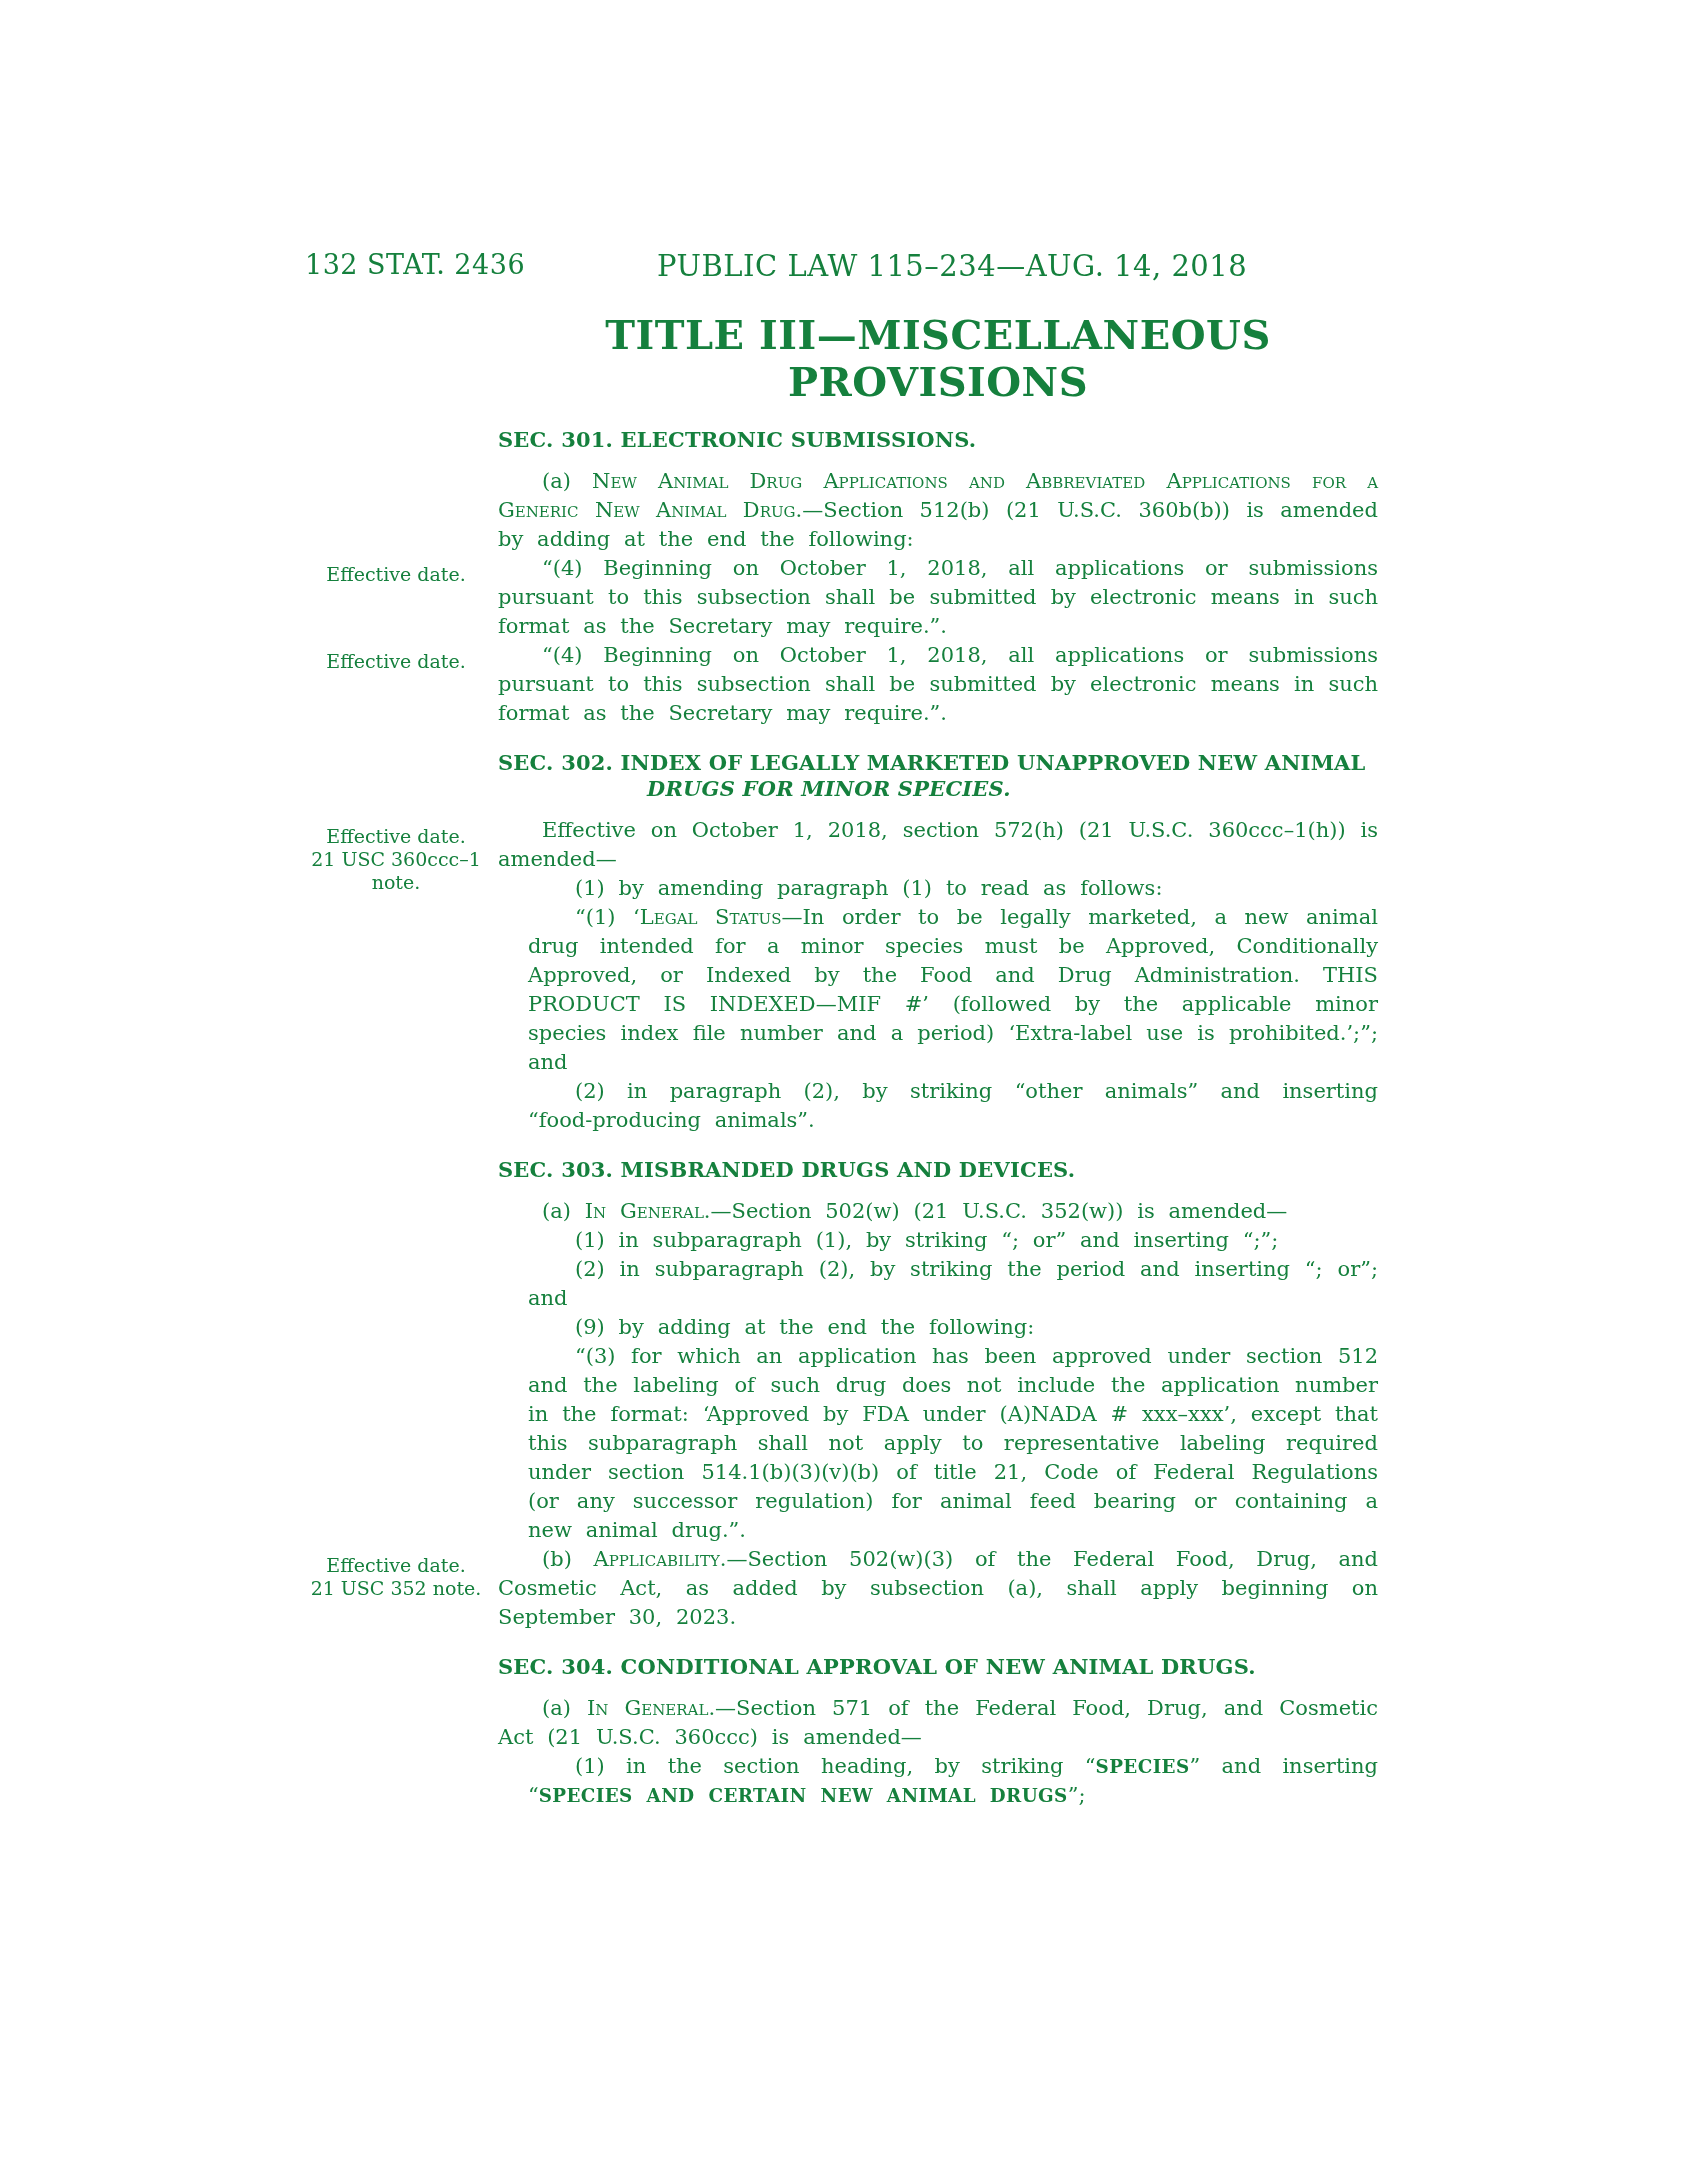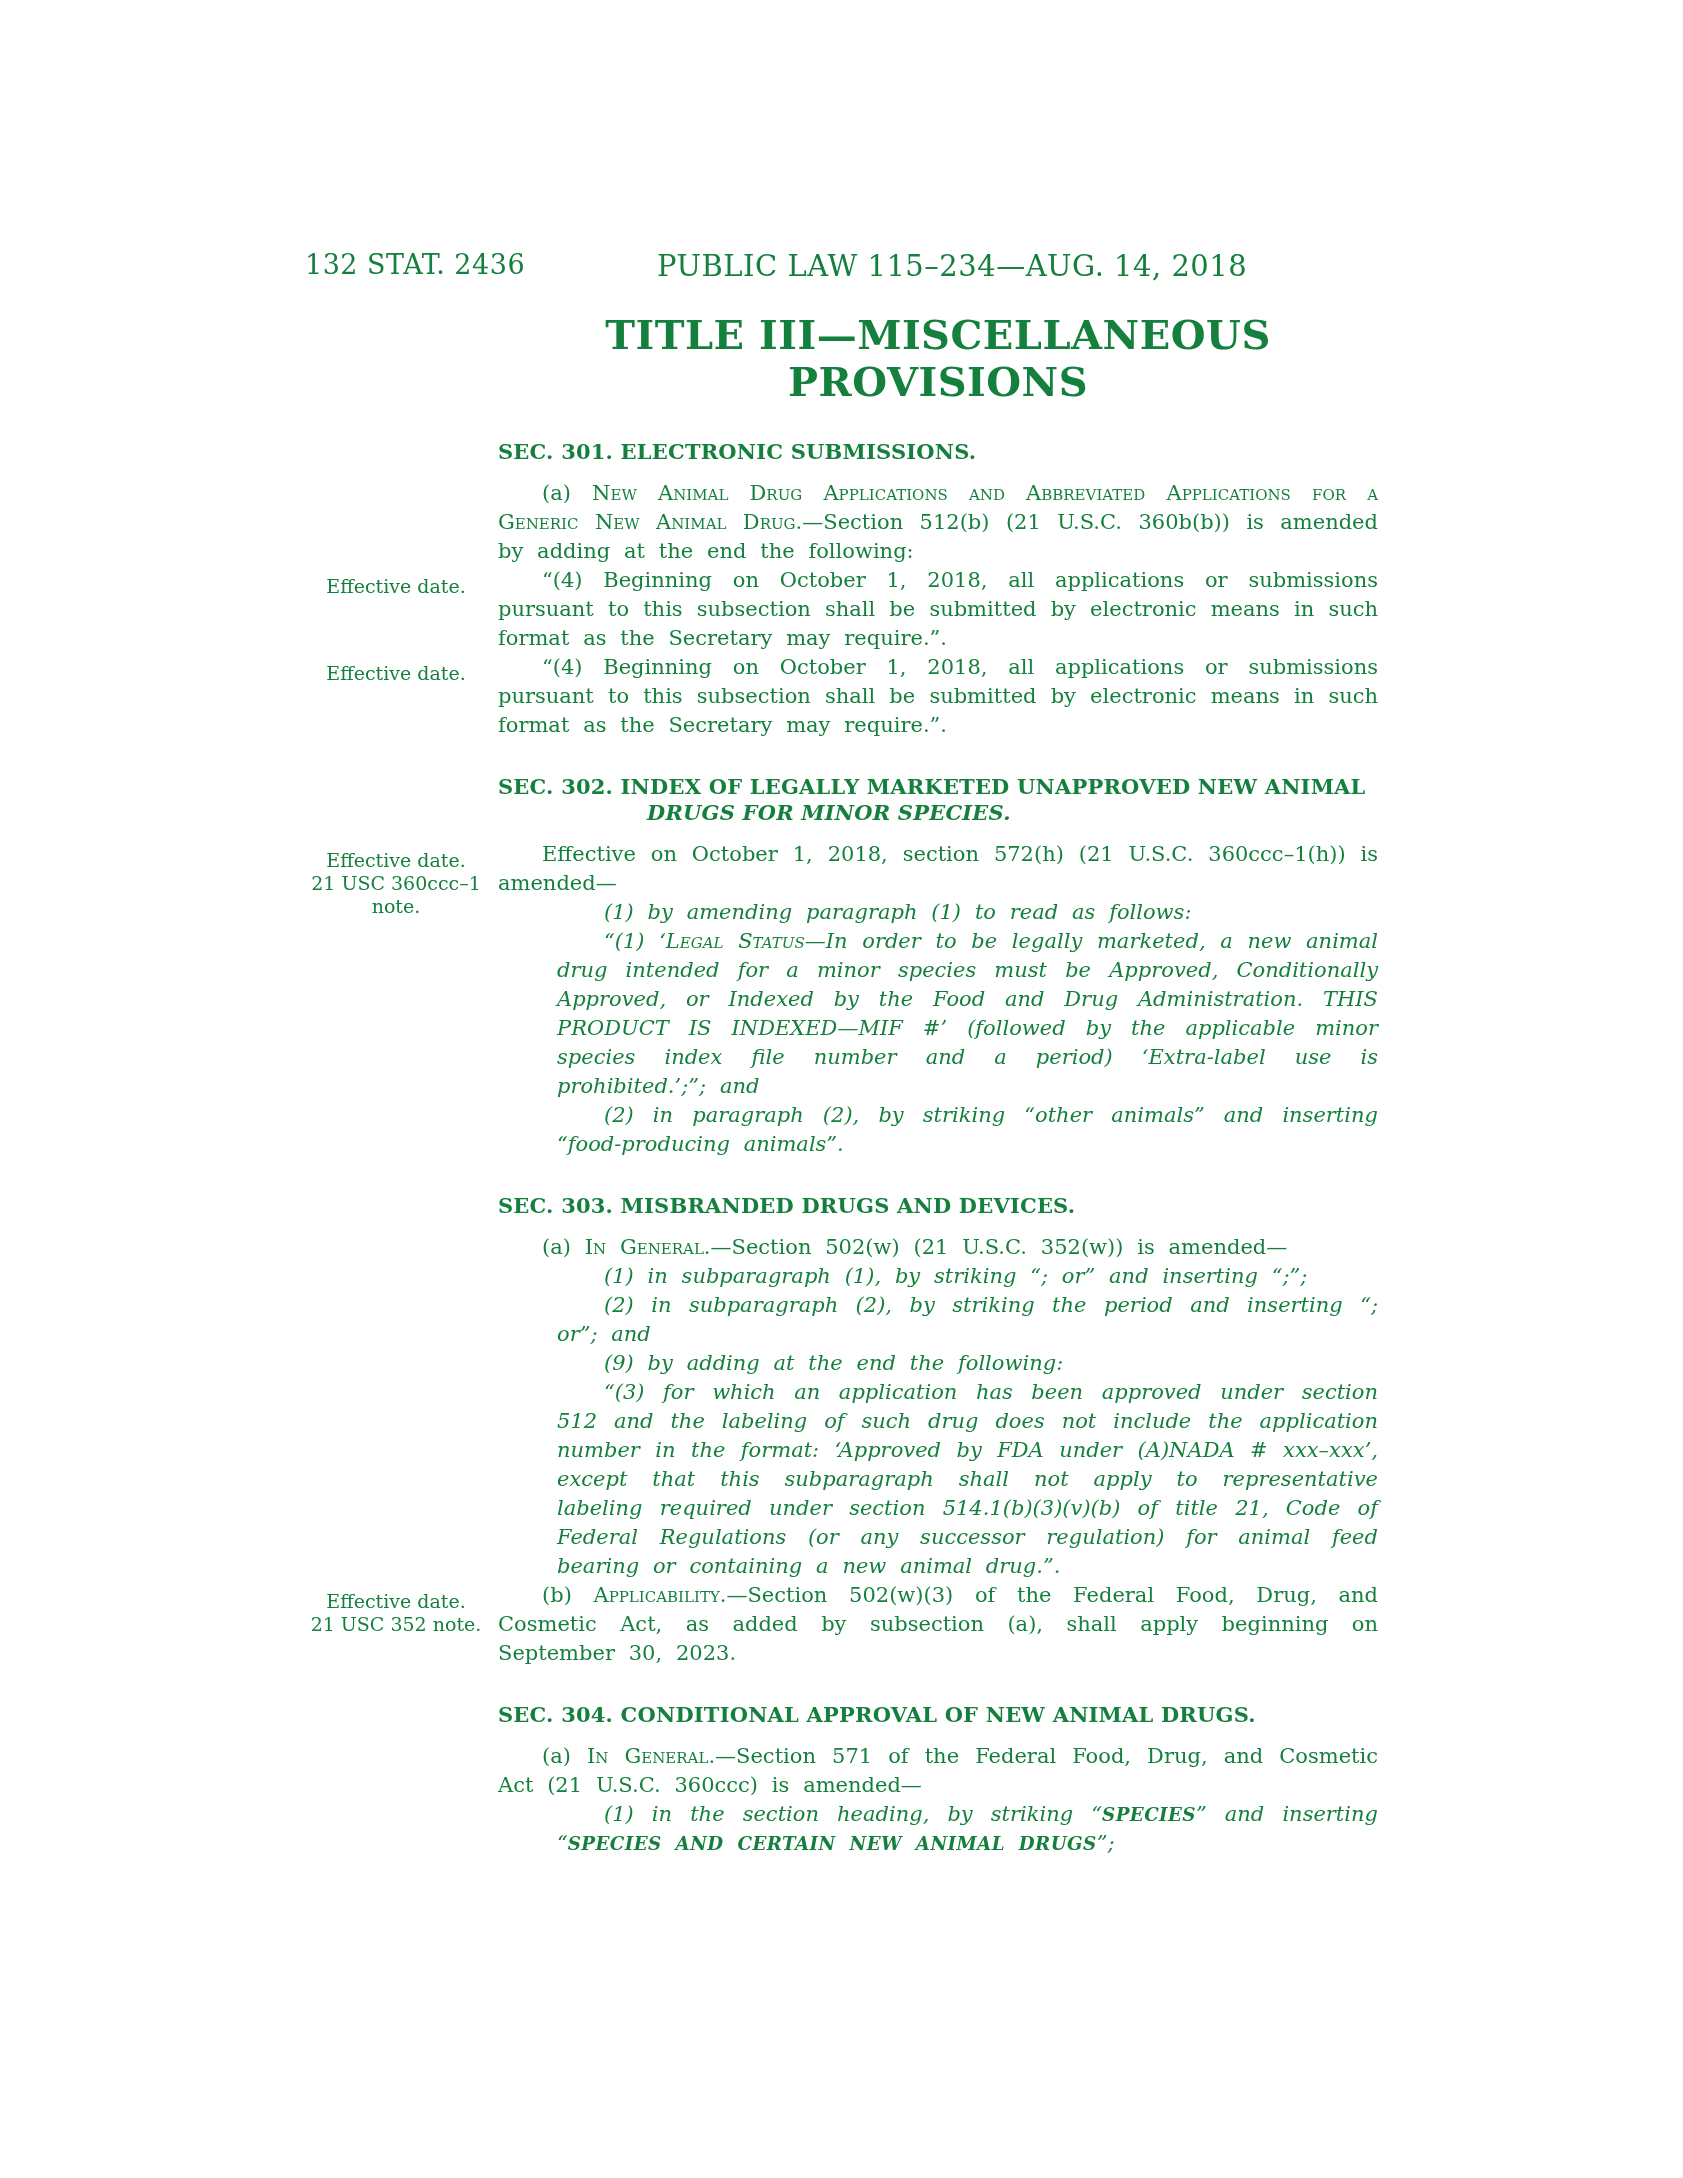--- a/index.html
+++ b/index.html
@@ -25,31 +25,31 @@
   .doc-title{
     margin-top:311px;
     text-align:center;
     font-weight:bold;
     font-size:40px;line-height:47px;letter-spacing:0.5px;
   }
   .sec-heading{
     font-weight:bold;
     font-size:21px;line-height:26px;
     letter-spacing:0.2px;
-    margin:34px 0 14px 0;
+    margin:22px 0 14px 0;
     text-align:left;
   }
   .sec-heading div:nth-child(2){padding-left:149px;font-style:italic;}
   .para{
     font-size:21px;line-height:29px;
     text-align:justify;
     word-spacing:0.34em;
   }
   .para.i1{text-indent:44px;position:relative;}
-  .para.it{margin-left:59px;text-indent:47px;position:relative;font-style:italic;}
+  .para.it{margin-left:30px;text-indent:47px;position:relative;}
   .sc{font-variant:small-caps;}
   .bq{font-weight:bold;font-size:18.3px;letter-spacing:0.4px;}
   .margin-note{
     position:absolute;
     left:-194px;top:9px;
     width:184px;
     font-size:19px;line-height:23px;
     text-indent:0;text-align:center;
     word-spacing:normal;
     white-space:nowrap;

